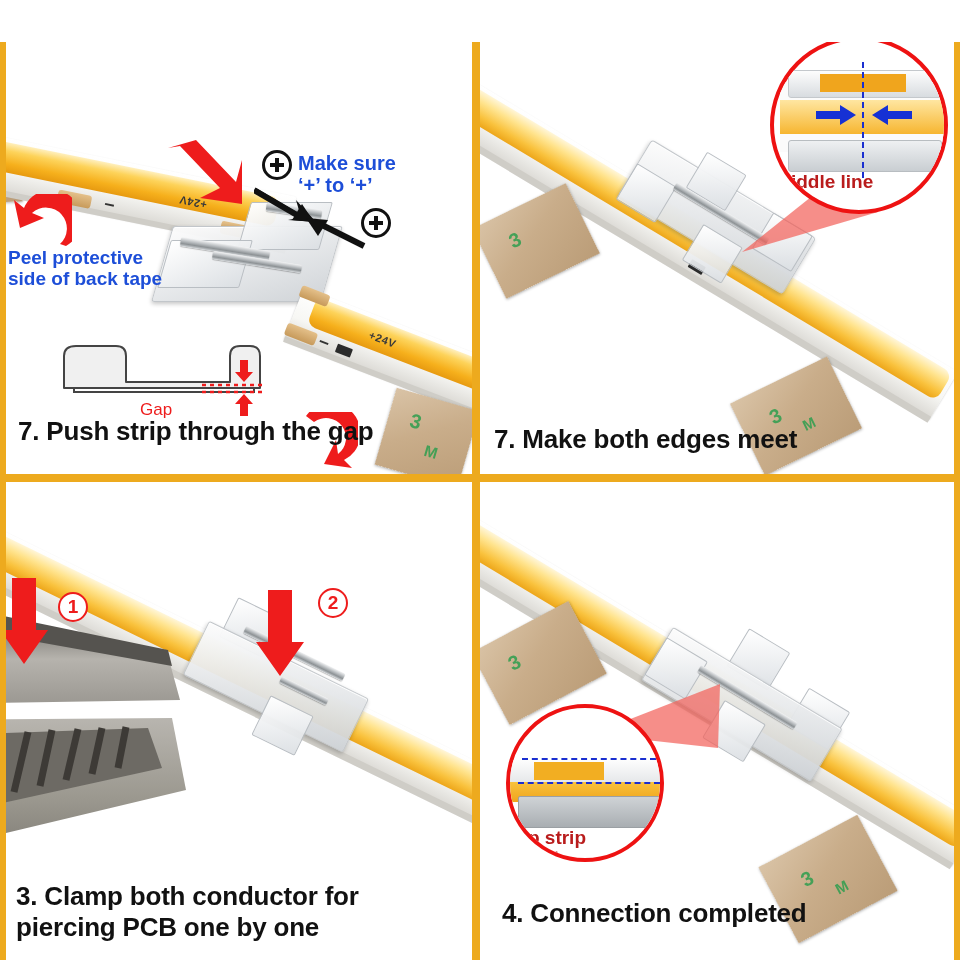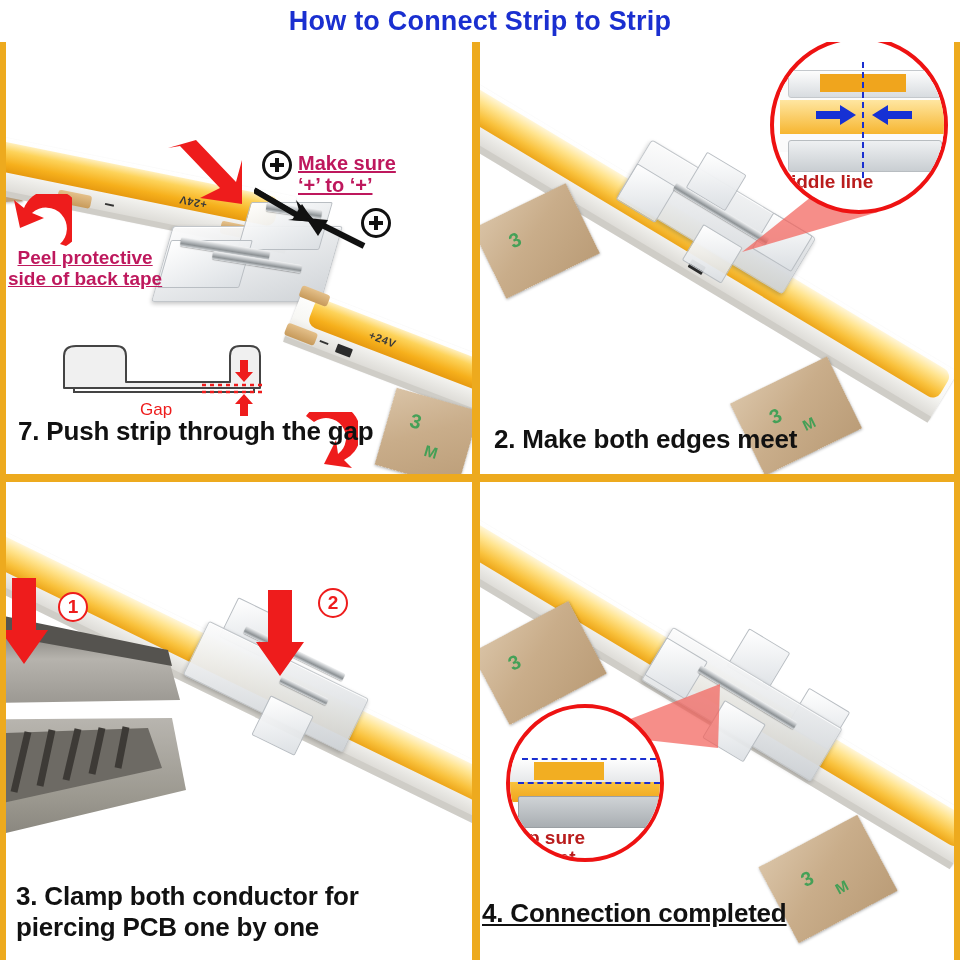--- a/index.html
+++ b/index.html
@@ -24,24 +24,24 @@
   #p1{left:6px;top:42px;width:466px;height:432px;}
   #p2{left:480px;top:42px;width:474px;height:432px;}
   #p3{left:6px;top:482px;width:466px;height:478px;}
   #p4{left:480px;top:482px;width:474px;height:478px;}
 
   .caption{position:absolute;font-weight:bold;color:#111;
            font-size:26px;line-height:1.22;letter-spacing:-.2px;z-index:40;}
   #p1 .caption{left:12px;bottom:26px;}
   #p2 .caption{left:14px;bottom:18px;}
   #p3 .caption{left:10px;bottom:16px;}
-  #p4 .caption{left:2px;bottom:30px;text-decoration:underline;}
-
-  .red-note{position:absolute;color:#be185d;font-weight:bold;z-index:40;
-            line-height:1.12;text-decoration:underline;}
+  #p4 .caption{left:22px;bottom:30px;}
+
+  .red-note{position:absolute;color:#1d4ed8;font-weight:bold;z-index:40;
+            line-height:1.12;}
 
   
   .strip{position:absolute;transform-origin:0 0;}
   .pcb{position:absolute;background:linear-gradient(180deg,#ffffff 0%,#f7f7f4 55%,#d9d7d2 100%);
        border-radius:2px;box-shadow:0 1px 2px rgba(0,0,0,.25);}
   .cob{position:absolute;border-radius:9px;
        background:linear-gradient(180deg,#fff0bf 0%,#fdd35a 28%,#f6b01c 70%,#e79a10 100%);}
   .cob.pale{background:linear-gradient(180deg,#fff6d8 0%,#ffe48f 30%,#f9c23d 72%,#eda61a 100%);}
   .pcb-edge{position:absolute;background:#cfcdc7;}
   .pad{position:absolute;background:linear-gradient(180deg,#e4c08a,#c79a5b);border-radius:3px;}
@@ -103,21 +103,20 @@
   .bluearrow{position:absolute;z-index:6;}
 
   
   .plier{position:absolute;}
 </style>
 </head>
 <body>
 
 <div id="root">
 
-  <div class="title">How to Connect Strip to Strip</div>
 
   <div class="panel" id="p1">
 
     <div class="strip" style="left:-28px;top:84px;width:330px;height:74px;transform:rotate(11.5deg);">
       <div class="backing" style="left:-16px;top:26px;width:70px;height:48px;transform:rotate(-14deg);">
         
       </div>
       <div class="pcb" style="left:0;top:6px;width:326px;height:56px;"></div>
       <div class="pcb-edge" style="left:0;top:58px;width:326px;height:6px;"></div>
       <div class="cob" style="left:10px;top:10px;width:300px;height:30px;"></div>
@@ -126,21 +125,21 @@
       <div class="volt" style="left:212px;top:26px;transform:rotate(180deg);">+24V</div>
       <div class="minus" style="left:140px;top:50px;"></div>
     </div>
 
     <div class="arrow-red" style="left:4px;top:152px;width:62px;height:56px;">
       <svg viewBox="0 0 62 56" width="62" height="56">
         <path d="M56 52 A30 30 0 1 0 14 14 L4 6 L10 34 L34 24 L22 19 A20 20 0 1 1 50 50 Z" fill="#ee1c1c"></path>
       </svg>
     </div>
 
-    <div class="red-note" style="left:2px;top:205px;font-size:19px;text-align:center;">
+    <div class="red-note" style="left:2px;top:205px;font-size:19px;">
       <div>Peel protective</div>
       <div>side of back tape</div>
     </div>
 
     <div class="arrow-red" style="left:160px;top:96px;width:78px;height:68px;">
       <svg viewBox="0 0 78 68" width="78" height="68">
         <path d="M2 10 L30 2 L70 44 L76 22 L76 66 L34 60 L54 50 L14 8 Z" fill="#ee1c1c"></path>
       </svg>
     </div>
 
@@ -268,21 +267,21 @@
         <div class="bluearrow" style="left:96px;top:64px;width:42px;height:22px;">
           <svg viewBox="0 0 42 22" width="42" height="22">
             <path d="M42 7 L18 7 L18 1 L2 11 L18 21 L18 15 L42 15 Z" fill="#1631d4"></path>
           </svg>
         </div>
         <div class="inset-label" style="left:0;top:132px;">middle line</div>
       </div>
     </div>
 
     <div class="caption">
-      <div>2. Make both edges meet</div>
+      <div>7. Make both edges meet</div>
     </div>
   </div>
 
   <div class="panel" id="p3">
 
     <div class="strip" style="left:-52px;top:16px;width:620px;height:78px;transform:rotate(26deg);">
       <div class="pcb" style="left:0;top:8px;width:616px;height:54px;"></div>
       <div class="pcb-edge" style="left:0;top:58px;width:616px;height:7px;"></div>
       <div class="cob pale" style="left:4px;top:12px;width:608px;height:32px;"></div>
     </div>
@@ -387,22 +386,22 @@
                     background:linear-gradient(180deg,#fdfdfd,#e6e8ea);border-bottom:1px solid #ccd0d4;"></div>
         <div style="position:absolute;left:24px;top:54px;width:70px;height:18px;background:#f2ae22;"></div>
         <div style="position:absolute;left:0;top:74px;width:158px;height:20px;
                     background:linear-gradient(180deg,#f8c23c,#f0a51d);"></div>
         <div style="position:absolute;left:8px;top:88px;width:142px;height:30px;
                     background:linear-gradient(180deg,#cfd3d6,#a9aeb2);border:1px solid #9ba0a4;
                     border-radius:2px;"></div>
         <div class="dash-h" style="left:12px;top:50px;width:134px;"></div>
         <div class="dash-h" style="left:8px;top:74px;width:142px;"></div>
         <div class="inset-label" style="left:0;top:120px;">
-          <div>top sure</div>
-          <div>is meet</div>
+          <div>top strip</div>
+          <div>is flat</div>
         </div>
       </div>
     </div>
 
     <div class="caption">4. Connection completed</div>
   </div>
 
   <div class="divider div-v"></div>
   <div class="divider div-h"></div>
   <div class="divider edge-l"></div>

